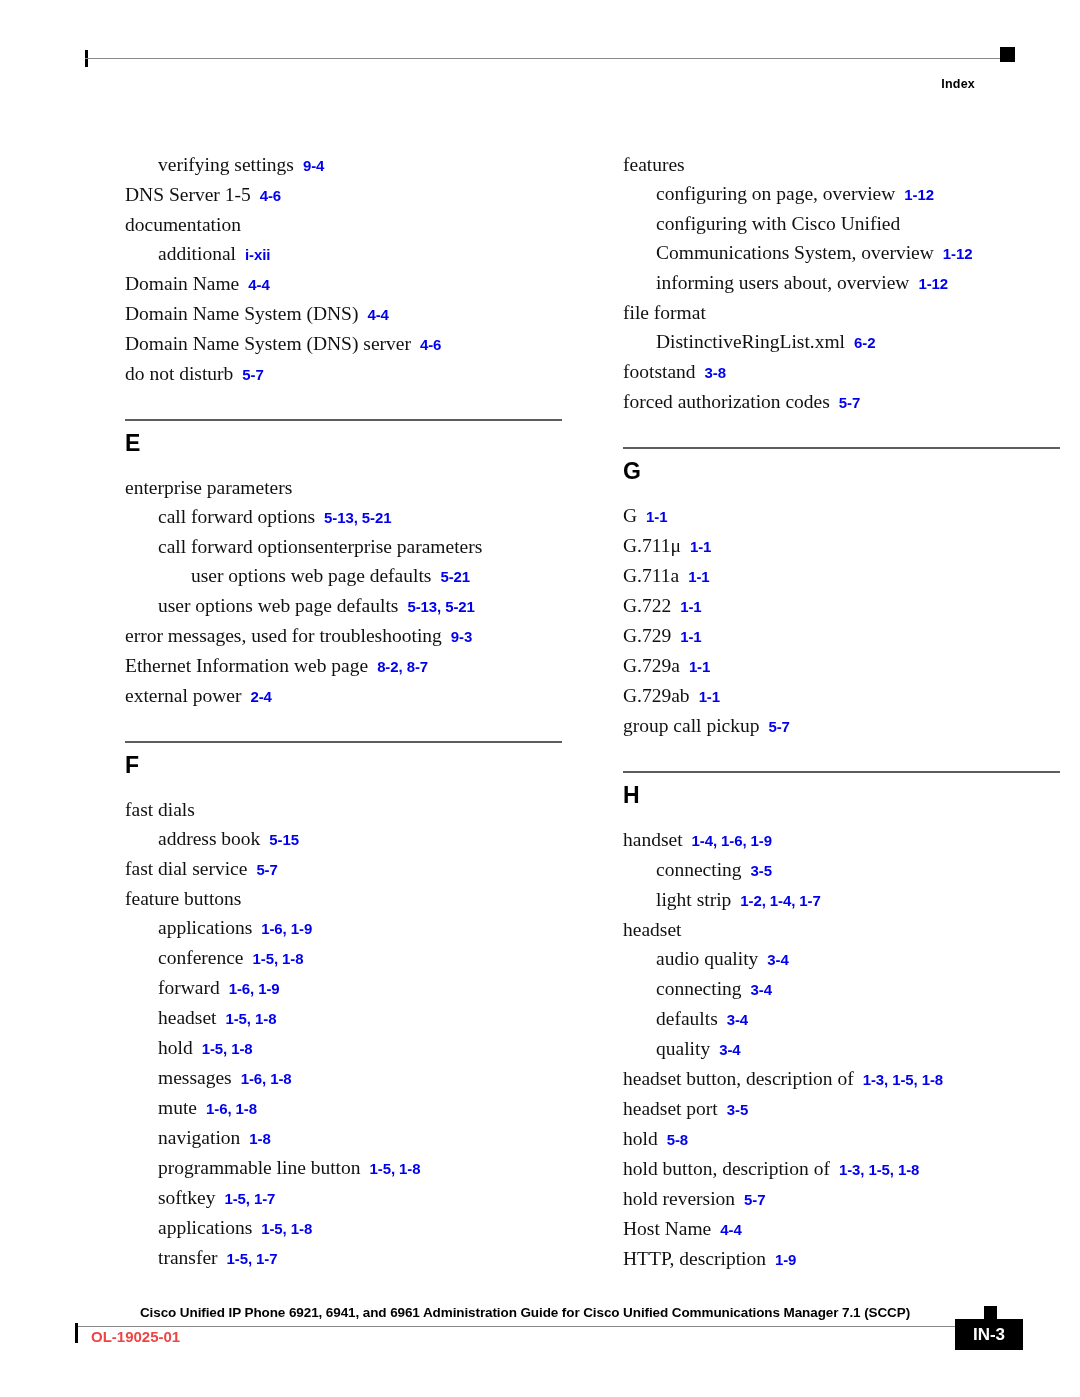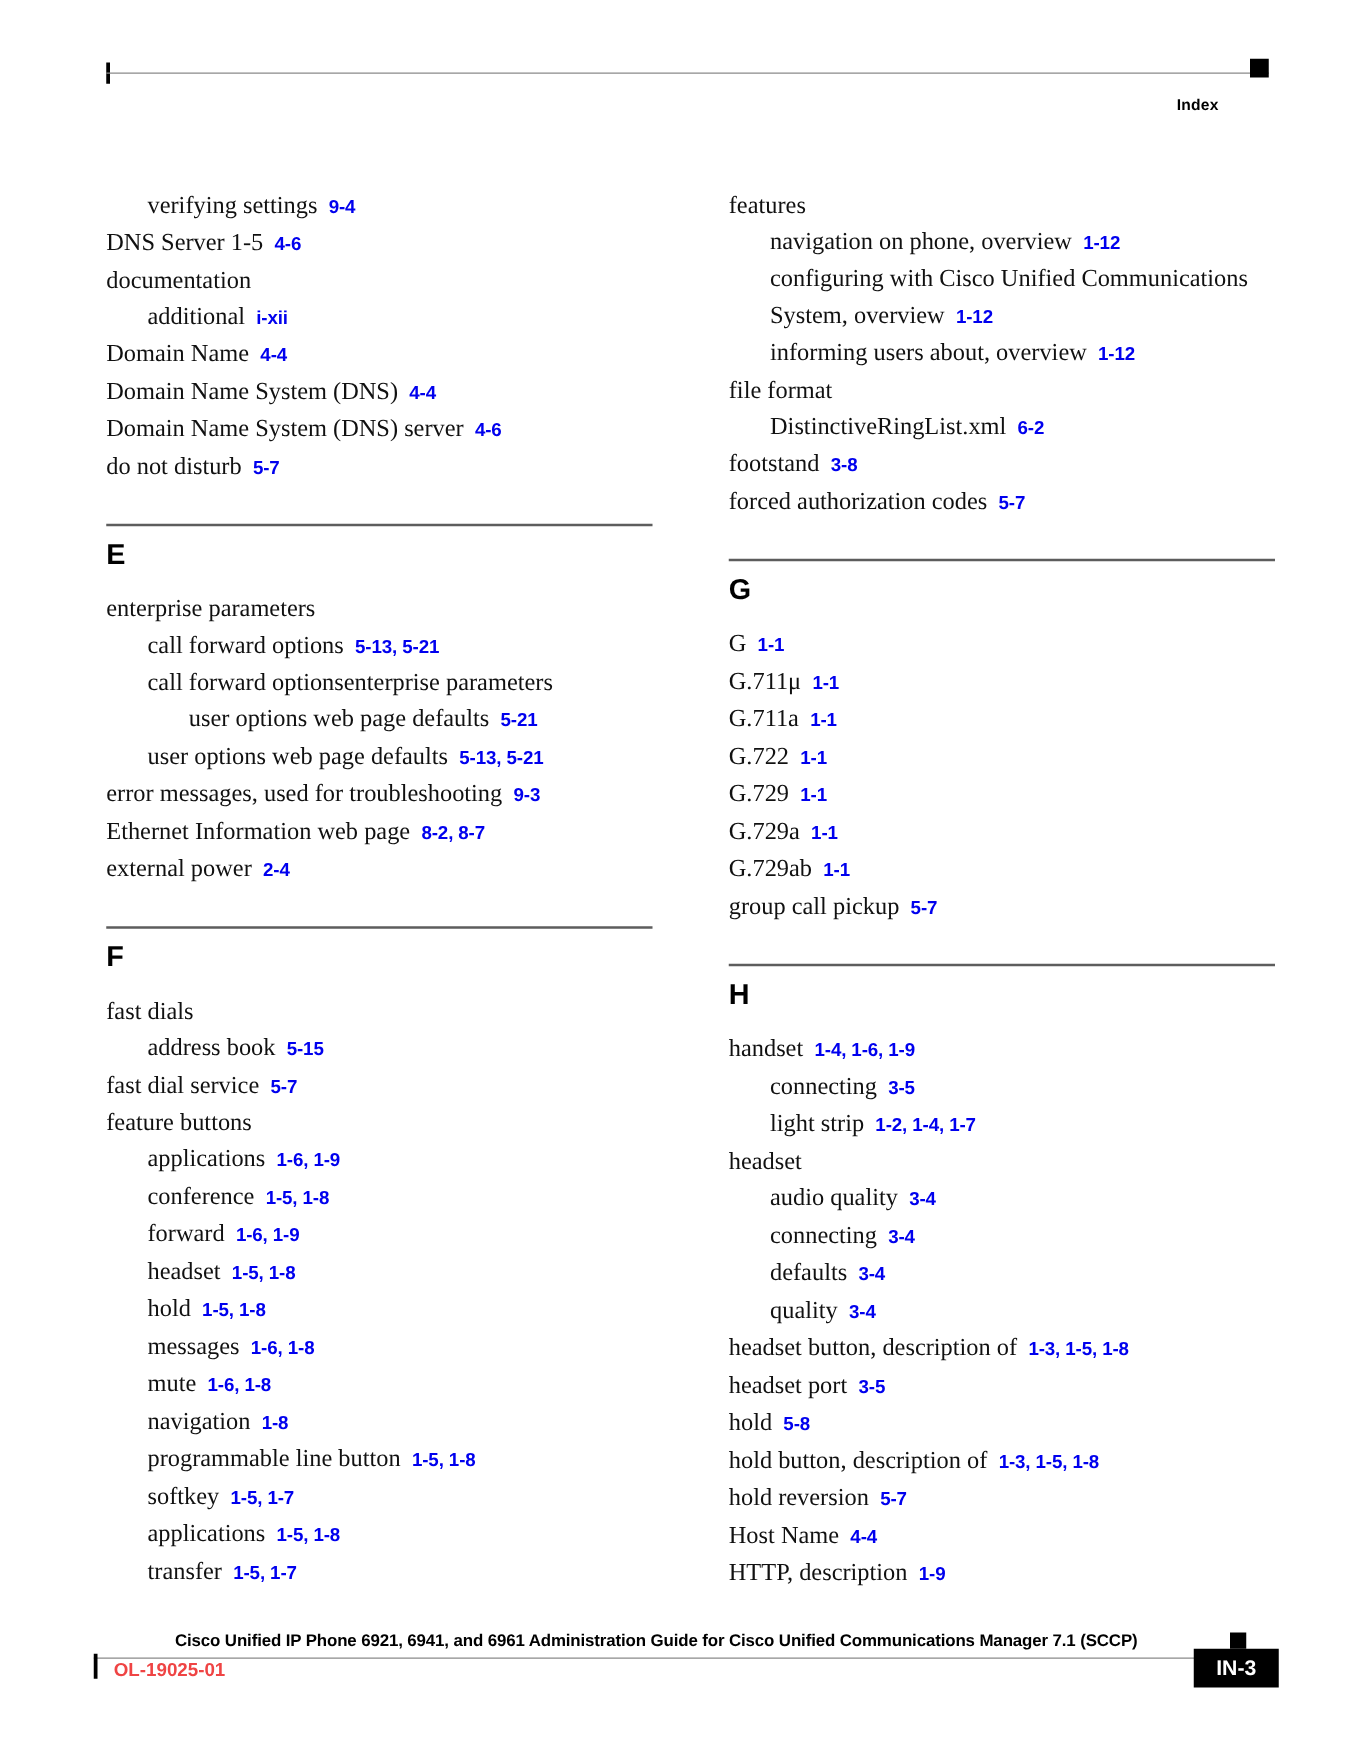--- a/index.html
+++ b/index.html
@@ -64,21 +64,21 @@
   
   .column {
     position: absolute;
     top: 150px;
     width: 440px;
   }
   .column.left  { left: 85px; }
   .column.right { left: 583px; }
 
   
-  .section { position: relative; }
+  .section { position: relative; margin-left: 40px; }
   .section-rule {
     width: 437px;
     height: 2px;
     background: #5d5d5d;
     margin-bottom: 9px;
   }
   .section-letter {
     font-family: "Liberation Sans", "DejaVu Sans", sans-serif;
     font-weight: bold;
     font-size: 23px;
@@ -238,21 +238,21 @@
       <div class="entry lvl1"><span class="term">programmable line button</span><span class="refs">1-5, 1-8</span></div>
       <div class="entry lvl1"><span class="term">softkey</span><span class="refs">1-5, 1-7</span></div>
       <div class="entry lvl1"><span class="term">applications</span><span class="refs">1-5, 1-8</span></div>
       <div class="entry lvl1"><span class="term">transfer</span><span class="refs">1-5, 1-7</span></div>
     </div>
   </div>
 
 <div class="column right" id="col-right">
     <div class="section">
       <div class="entry lvl0"><span class="term">features</span></div>
-      <div class="entry lvl1"><span class="term">navigation on phone, overview</span><span class="refs">1-12</span></div>
+      <div class="entry lvl1"><span class="term">configuring on page, overview</span><span class="refs">1-12</span></div>
       <div class="entry lvl1"><span class="term">configuring with Cisco Unified Communications System, overview</span><span class="refs">1-12</span></div>
       <div class="entry lvl1"><span class="term">informing users about, overview</span><span class="refs">1-12</span></div>
       <div class="entry lvl0"><span class="term">file format</span></div>
       <div class="entry lvl1"><span class="term">DistinctiveRingList.xml</span><span class="refs">6-2</span></div>
       <div class="entry lvl0"><span class="term">footstand</span><span class="refs">3-8</span></div>
       <div class="entry lvl0"><span class="term">forced authorization codes</span><span class="refs">5-7</span></div>
     </div>
     <div class="section gap-before">
       <div class="section-rule"></div>
       <div class="section-letter">G</div>

